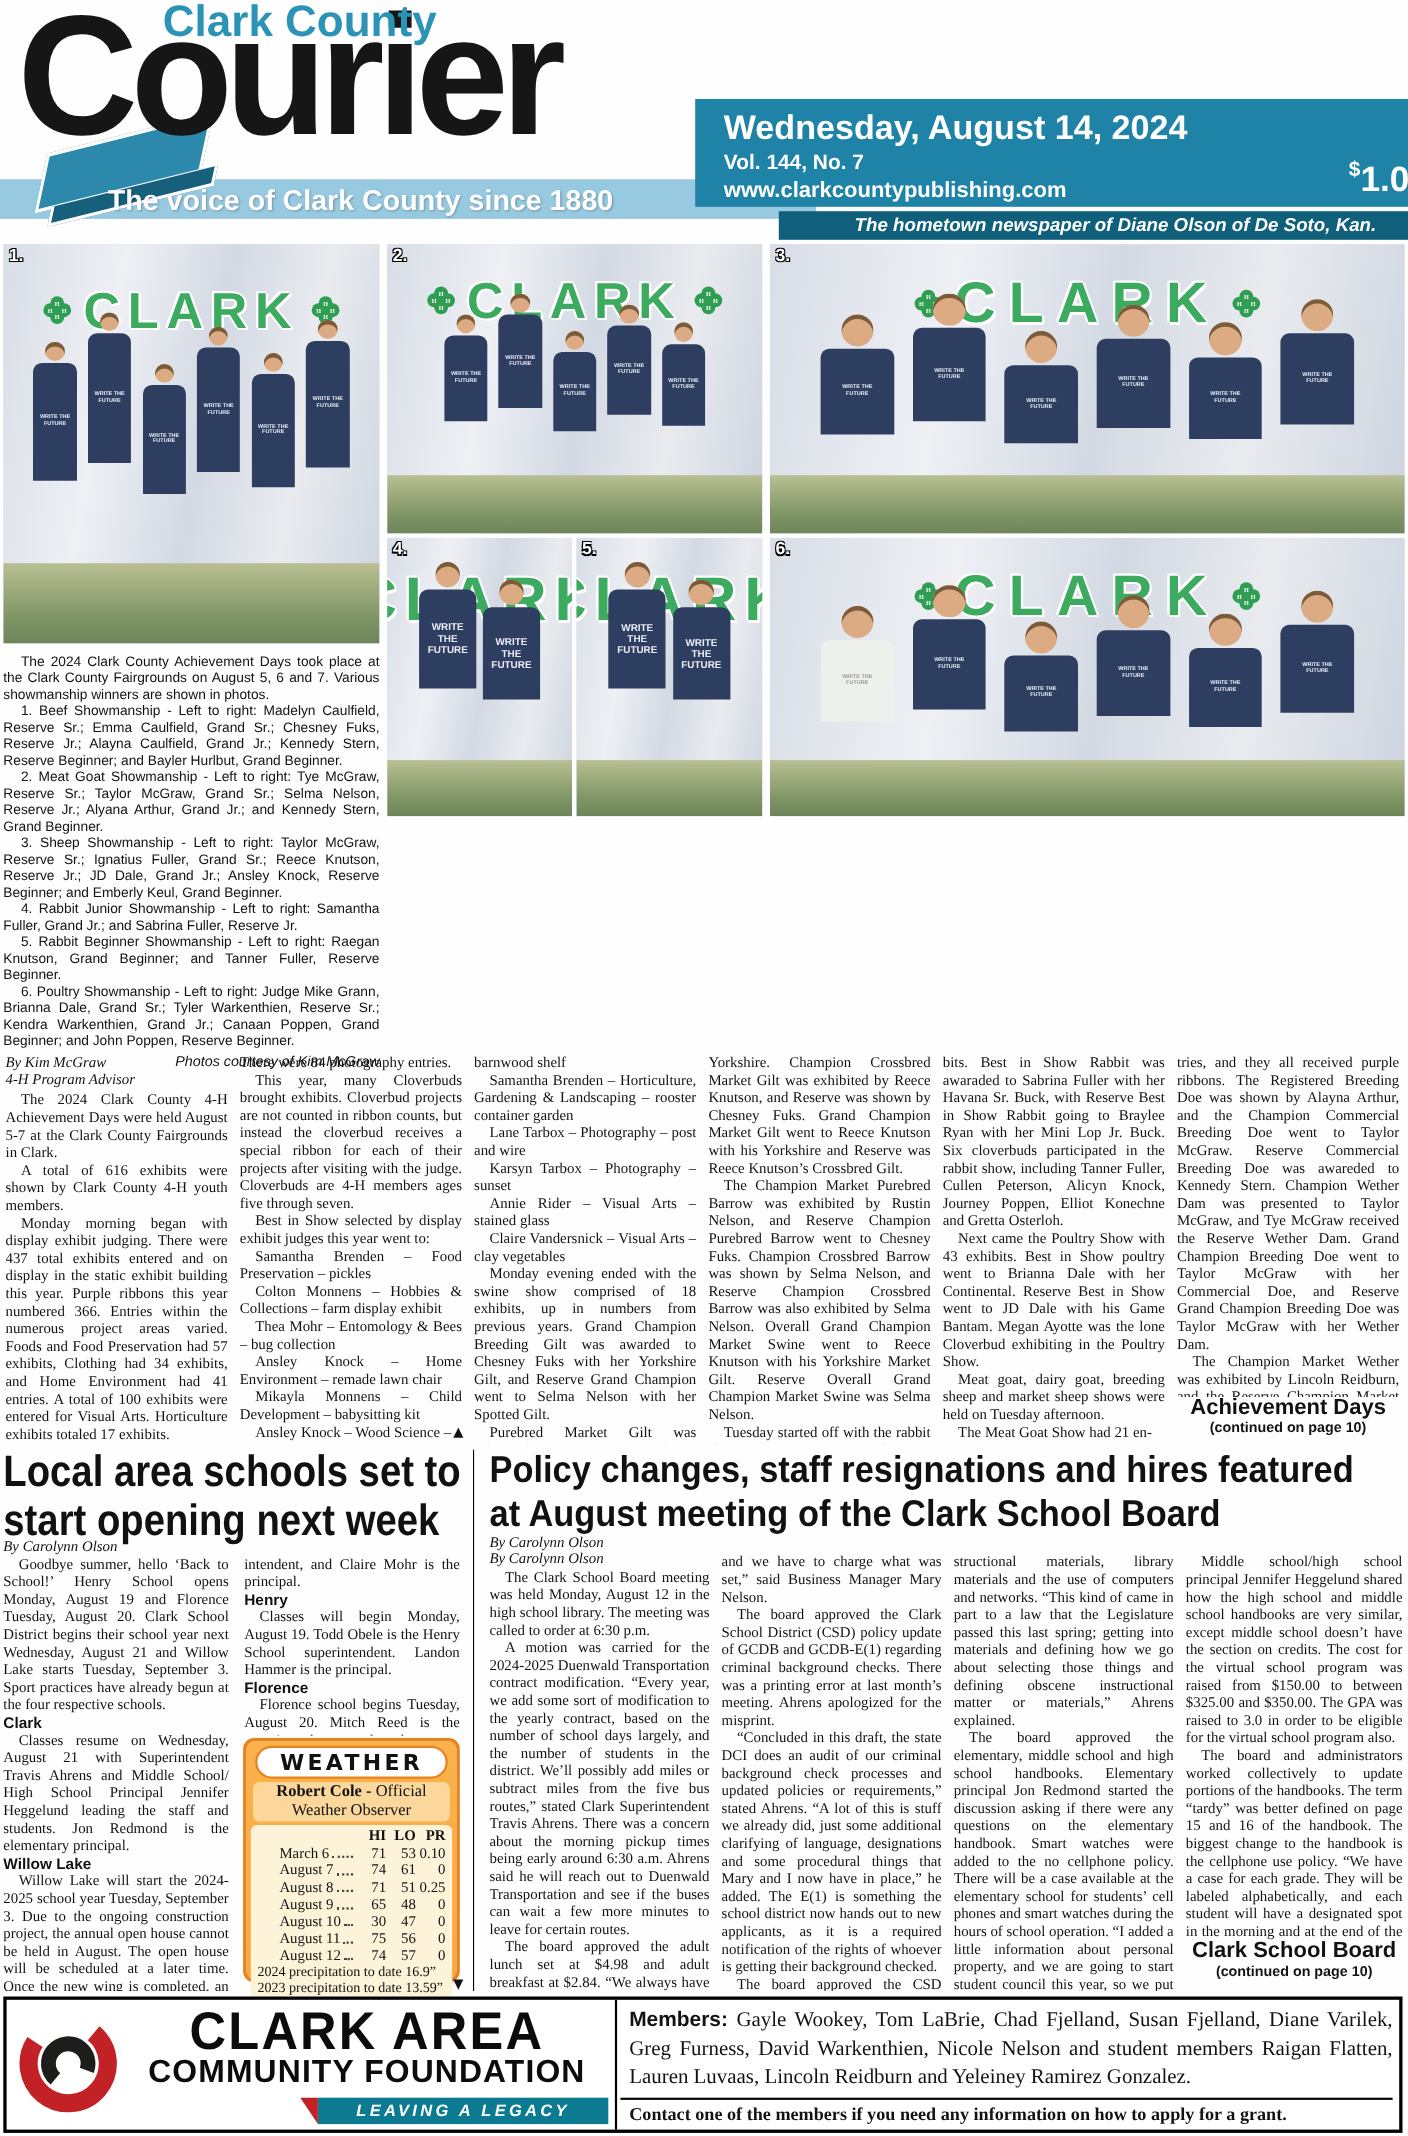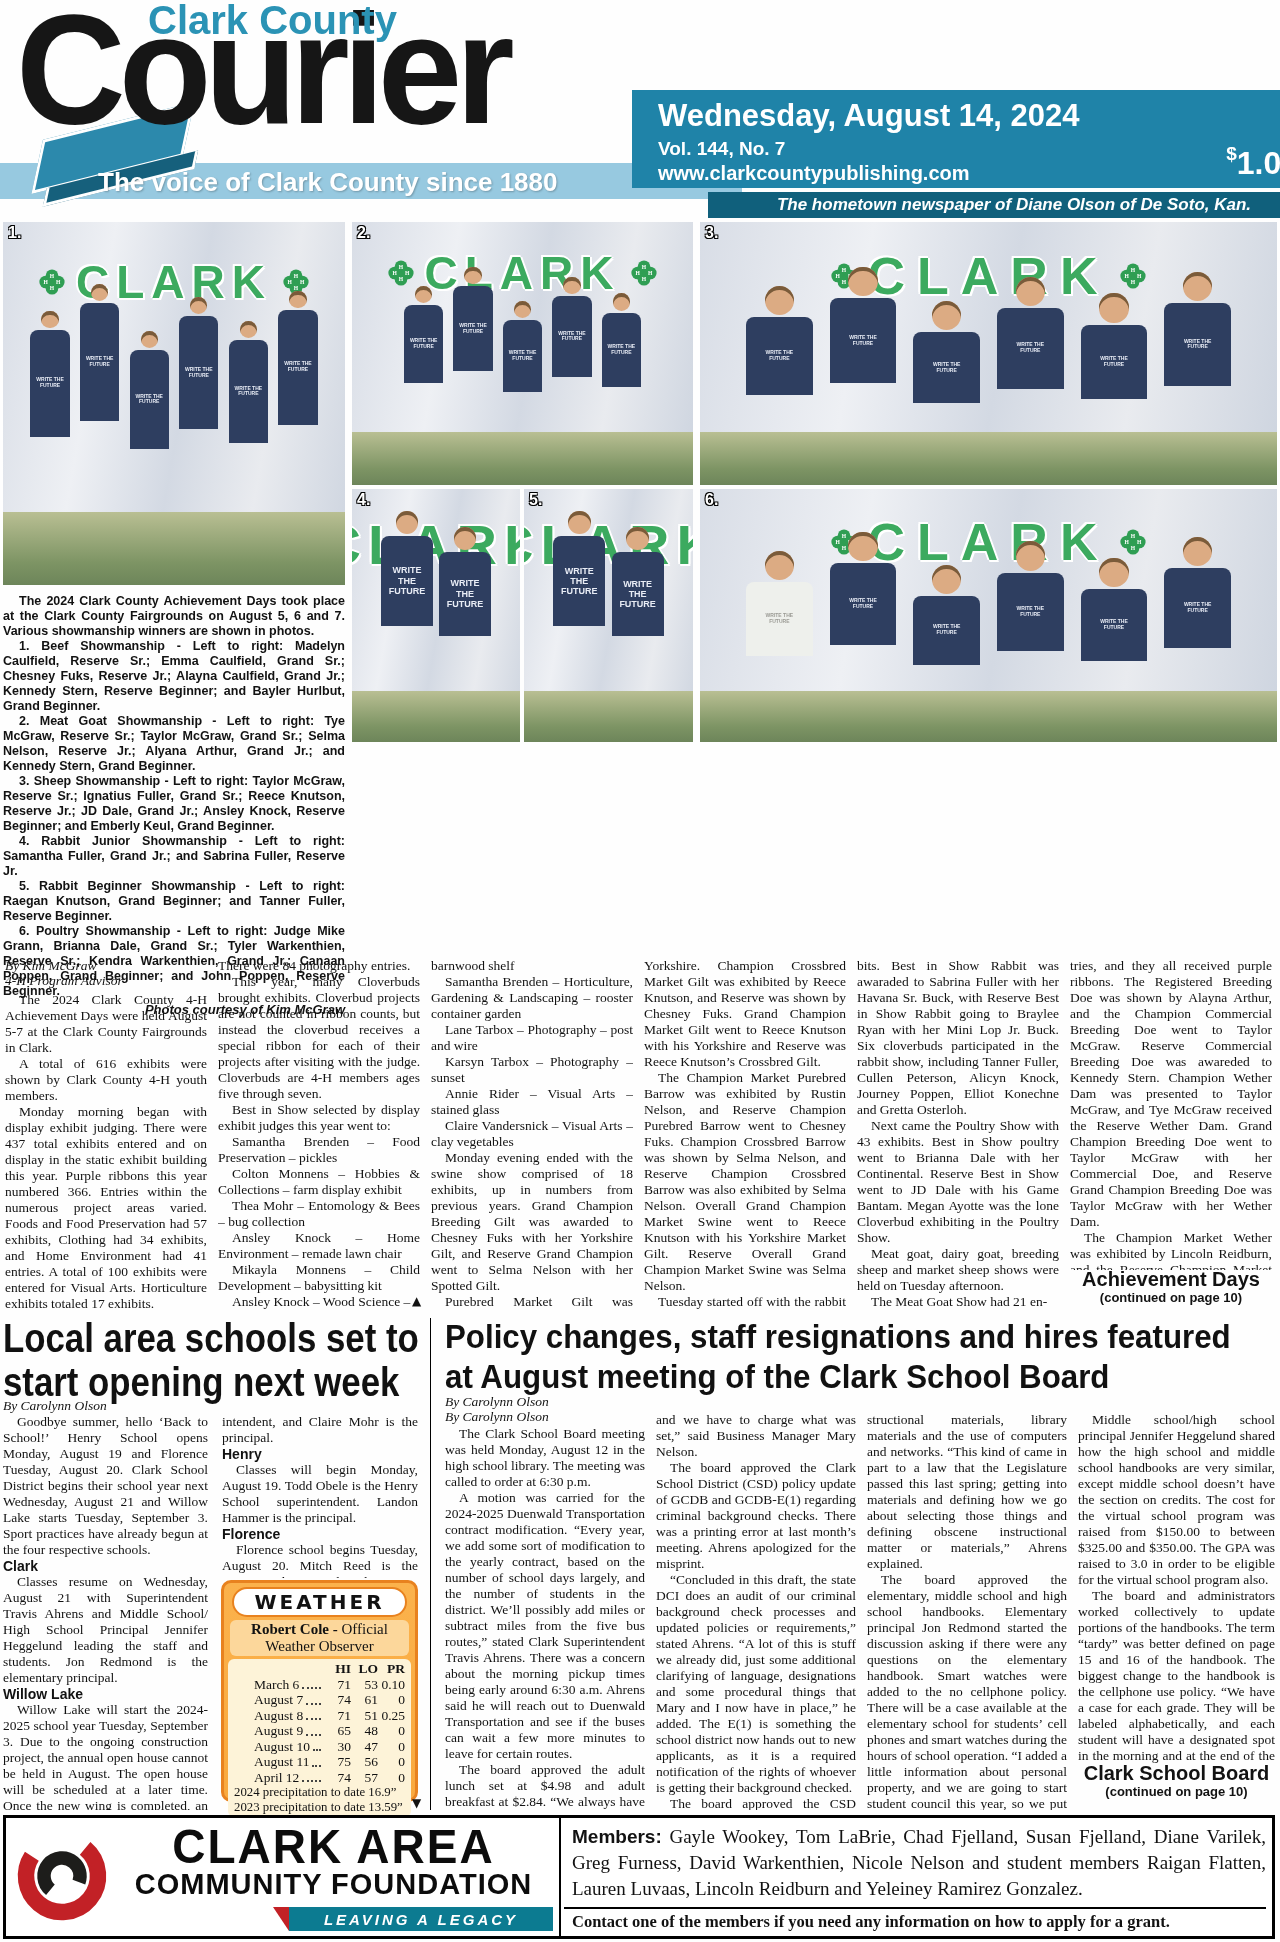--- a/index.html
+++ b/index.html
@@ -53,21 +53,21 @@
   .shirt{color:#e8ecf5;font-family:"Liberation Sans",sans-serif;font-weight:bold;font-size:5px;
      line-height:1.15;text-align:center;width:72%;}
   .people.closeup .shirt{font-size:9px;}
   .judge .shirt{color:#9a9a94;}
   .legs{width:62%;flex:1;background:linear-gradient(90deg,#5f78a2 48%,#4f6档 52%,#54688f 52%);min-height:20%;}
   .photo-label{position:absolute;top:2px;left:5px;font-family:"Liberation Sans",sans-serif;font-weight:bold;
      font-size:16px;color:#fff;text-shadow:1px 1px 0 #000,-1px -1px 0 #000,1px -1px 0 #000,-1px 1px 0 #000;}
 
   
   .caption{left:3px;top:594px;width:342px;height:350px;font-family:"Liberation Sans",sans-serif;
-     font-weight:bold;font-size:12.5px;line-height:15px;text-align:justify;}
+     font-weight:normal;font-size:12.5px;line-height:15px;text-align:justify;}
   .cappara{margin:0;text-indent:16px;}
   .capcredit{margin-top:3px;text-align:right;font-style:italic;font-size:13px;}
 
   
   .headline{font-family:"Liberation Sans",sans-serif;font-weight:bold;color:#111;white-space:nowrap;}
   .hl-inner{display:inline-block;transform-origin:left center;}
   .byline{font-style:italic;font-size:13.5px;line-height:15px;}
   .col{position:absolute;overflow:hidden;font-size:13.5px;line-height:16px;text-align:justify;}
   .para{margin:0;text-indent:14px;}
   .para.noindent{text-indent:0;}
@@ -603,21 +603,21 @@
           <span class="wv">0</span>
         </div>
           <div class="wrow">
           <span class="wdate">August 11</span>
           <span class="leader"></span>
           <span class="wv">75</span>
           <span class="wv">56</span>
           <span class="wv">0</span>
         </div>
           <div class="wrow">
-          <span class="wdate">April 12</span>
+          <span class="wdate">August 12</span>
           <span class="leader"></span>
           <span class="wv">74</span>
           <span class="wv">57</span>
           <span class="wv">0</span>
         </div>
         </div>
       <div>
           <div class="wtot">2024 precipitation to date  16.9”</div>
           <div class="wtot">2023 precipitation to date  13.59”</div>
         </div>

